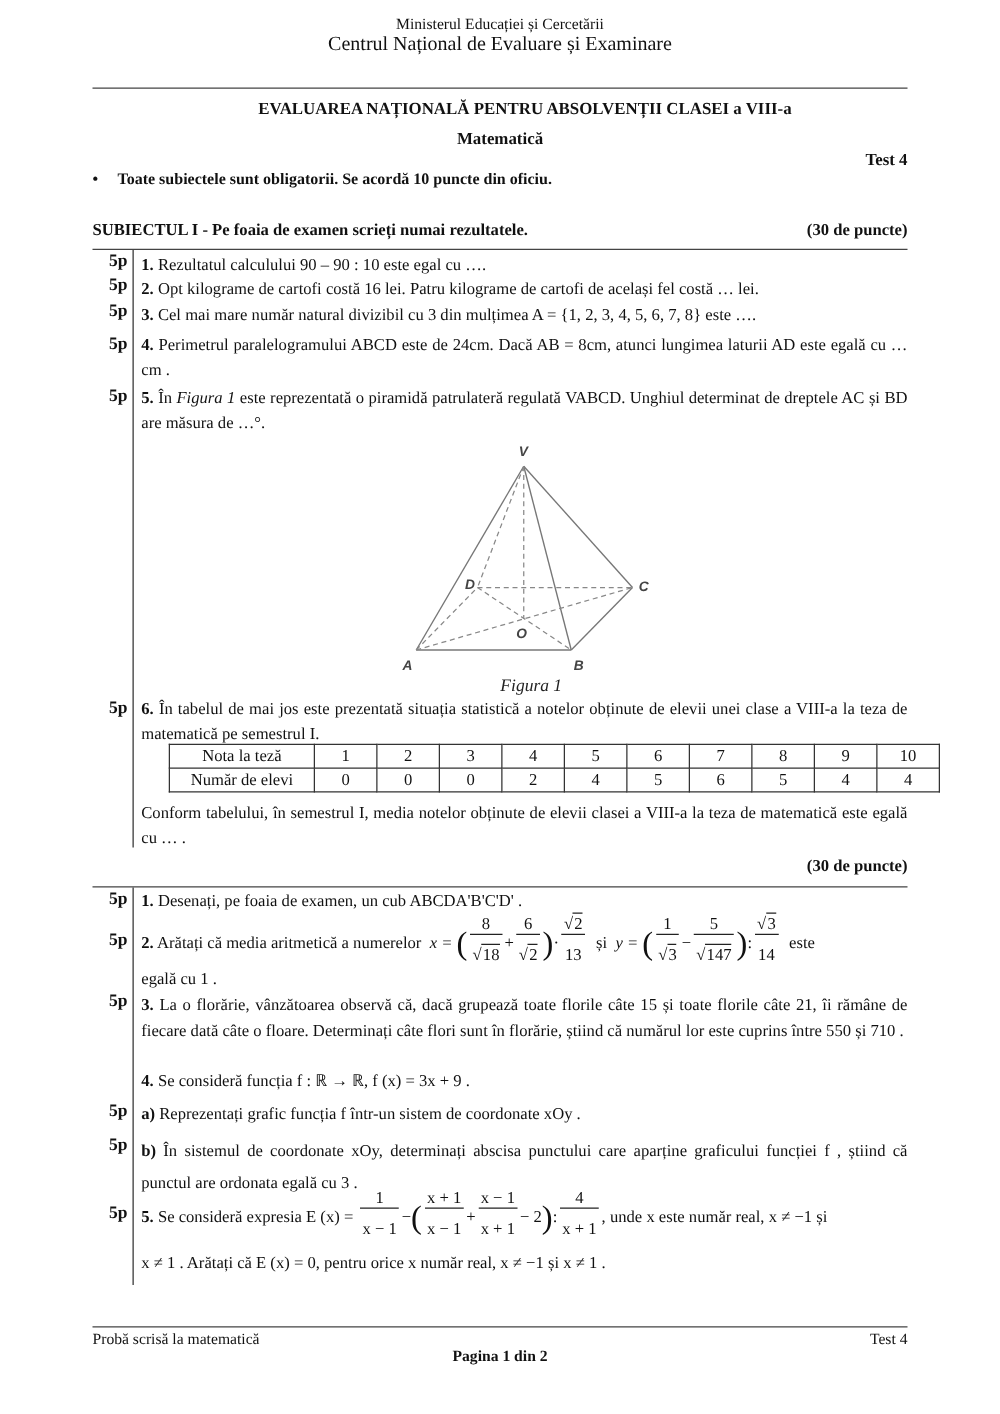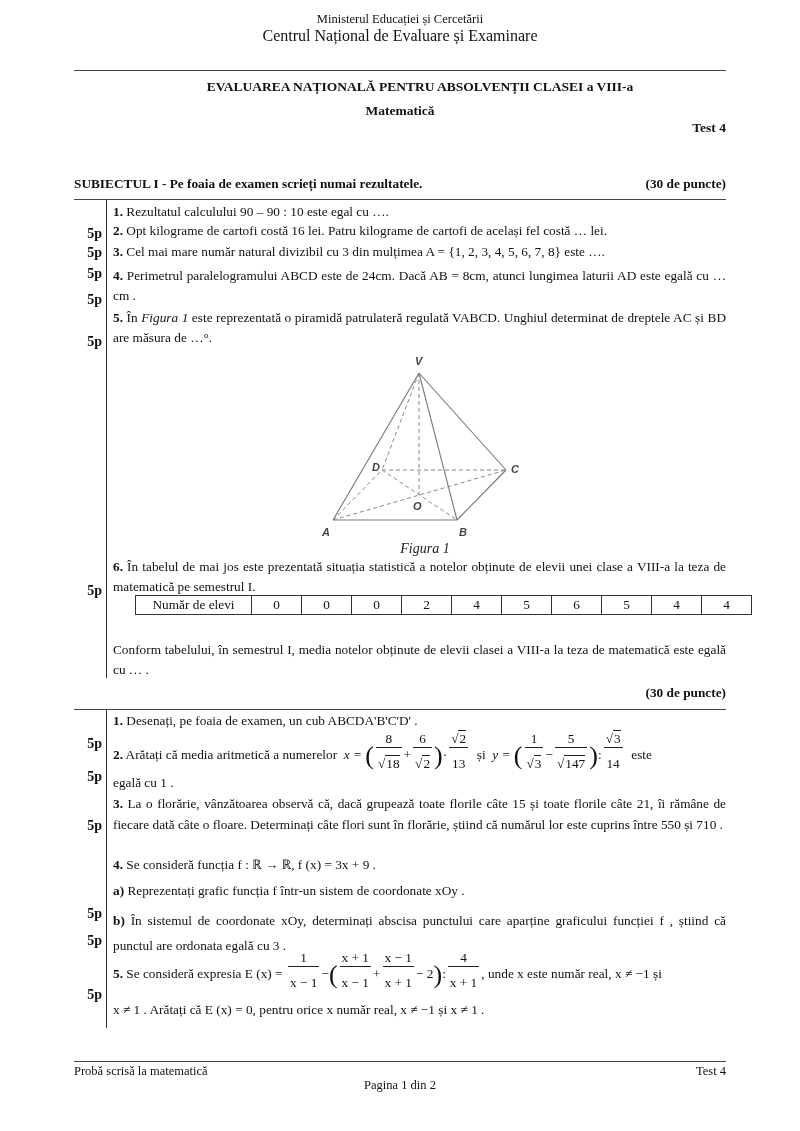--- a/index.html
+++ b/index.html
@@ -12,49 +12,50 @@
   .hline { position:absolute; left:74px; width:652px; height:0; border-top:1px solid #444; }
   .title { top:79px; font-weight:bold; font-size:13.5px;padding-left:20px; }
   .subj { top:103px; font-weight:bold; font-size:13.5px; }
   .test { top:120px; right:74px; font-weight:bold; font-size:13.5px; }
   .bullets { top:135px; left:74px; font-weight:bold; font-size:12.8px; }
   .bullets div { height:17px; line-height:17px; }
   .bullets .dot { display:inline-block; width:20px; }
   .section { left:74px; width:652px; font-weight:bold; font-size:13.3px; }
   .section .pts { position:absolute; right:0; top:0; }
   .vline { position:absolute; left:106px; width:0; border-left:1px solid #333; }
-  .pcol { position:absolute; left:74px; width:28px; text-align:right; font-weight:bold; font-size:14px;margin-top:24px; }
+  .pcol { position:absolute; left:74px; width:28px; text-align:right; font-weight:bold; font-size:14px; }
   .txt { position:absolute; left:113px; width:613px; line-height:20px; text-align:justify; }
   .txt b { font-weight:bold; }
   i.m { font-style:italic; }
   table.grades { position:absolute; left:135px; top:595px; border-collapse:collapse; font-size:13.3px; }
   table.grades td { border:1px solid #333; height:18px; padding:0; text-align:center; }
   table.grades td.lbl { width:115px; }
   table.grades td.v { width:49px; }
   .frac { display:inline-block; vertical-align:middle; text-align:center; margin:0 2px; }
   .frac .n { display:block; padding:0 2px; line-height:16px; }
   .frac .d { display:block; border-top:1px solid #222; padding:8px 2px; line-height:16px; }
   .paren { font-size:26px; vertical-align:middle; font-weight:lighter; }
   .sqrt { border-top:1px solid #222; padding-left:1px; }
   .footer-l { left:74px; top:1064px; font-size:12.5px;text-align:center; }
   .footer-r { right:74px; top:1064px; font-size:12.5px; }
-  .footer-c { top:1078px; font-size:12.5px; }
+  .footer-c { top:1078px; font-size:12.5px;font-weight:bold; }
   svg.fig { position:absolute; left:300px; top:345px; }
 </style>
 </head>
 <body>
 
 <div class="abs center hdr1">Ministerul Educației și Cercetării</div>
 <div class="abs center hdr2">Centrul Național de Evaluare și Examinare</div>
 <div class="hline" style="top:70px"></div>
 <div class="abs center title">EVALUAREA NAȚIONALĂ PENTRU ABSOLVENȚII CLASEI a VIII-a</div>
 <div class="abs center subj">Matematică</div>
 <div class="abs test">Test 4</div>
 
 <div class="abs bullets">
+  <div><span class="dot">•</span><span>Toate subiectele sunt obligatorii. Se acordă 10 puncte din oficiu.</span></div>
 </div>
 
 <div class="abs section" style="top:176px">
   <span>SUBIECTUL I - Pe foaia de examen scrieți numai rezultatele.</span>
   <span class="pts">(30 de puncte)</span>
 </div>
 <div class="hline" style="top:199px"></div>
 <div class="vline" style="top:200px;height:478px"></div>
 
 <div class="pcol" style="top:202px">5p</div>
@@ -97,20 +98,33 @@
     <text x="113" y="165">O</text>
   </g>
   <text x="125" y="208" text-anchor="middle" font-family="Liberation Serif, serif" font-style="italic" font-size="14" fill="#222">Figura 1</text>
 </svg>
 
 <div class="pcol" style="top:559px">5p</div>
 <div class="txt" style="top:557px"><b>6.</b> <span>În tabelul de mai jos este prezentată situația statistică a notelor obținute de elevii unei clase a VIII-a la teza de matematică pe semestrul I.</span></div>
 
 <table class="grades">
   <tbody>
+      <tr>
+    <td class="lbl">Nota la teză</td>
+    <td class="v">1</td>
+    <td class="v">2</td>
+    <td class="v">3</td>
+    <td class="v">4</td>
+    <td class="v">5</td>
+    <td class="v">6</td>
+    <td class="v">7</td>
+    <td class="v">8</td>
+    <td class="v">9</td>
+    <td class="v">10</td>
+  </tr>
   <tr>
     <td class="lbl">Număr de elevi</td>
     <td class="v">0</td>
     <td class="v">0</td>
     <td class="v">0</td>
     <td class="v">2</td>
     <td class="v">4</td>
     <td class="v">5</td>
     <td class="v">6</td>
     <td class="v">5</td>

